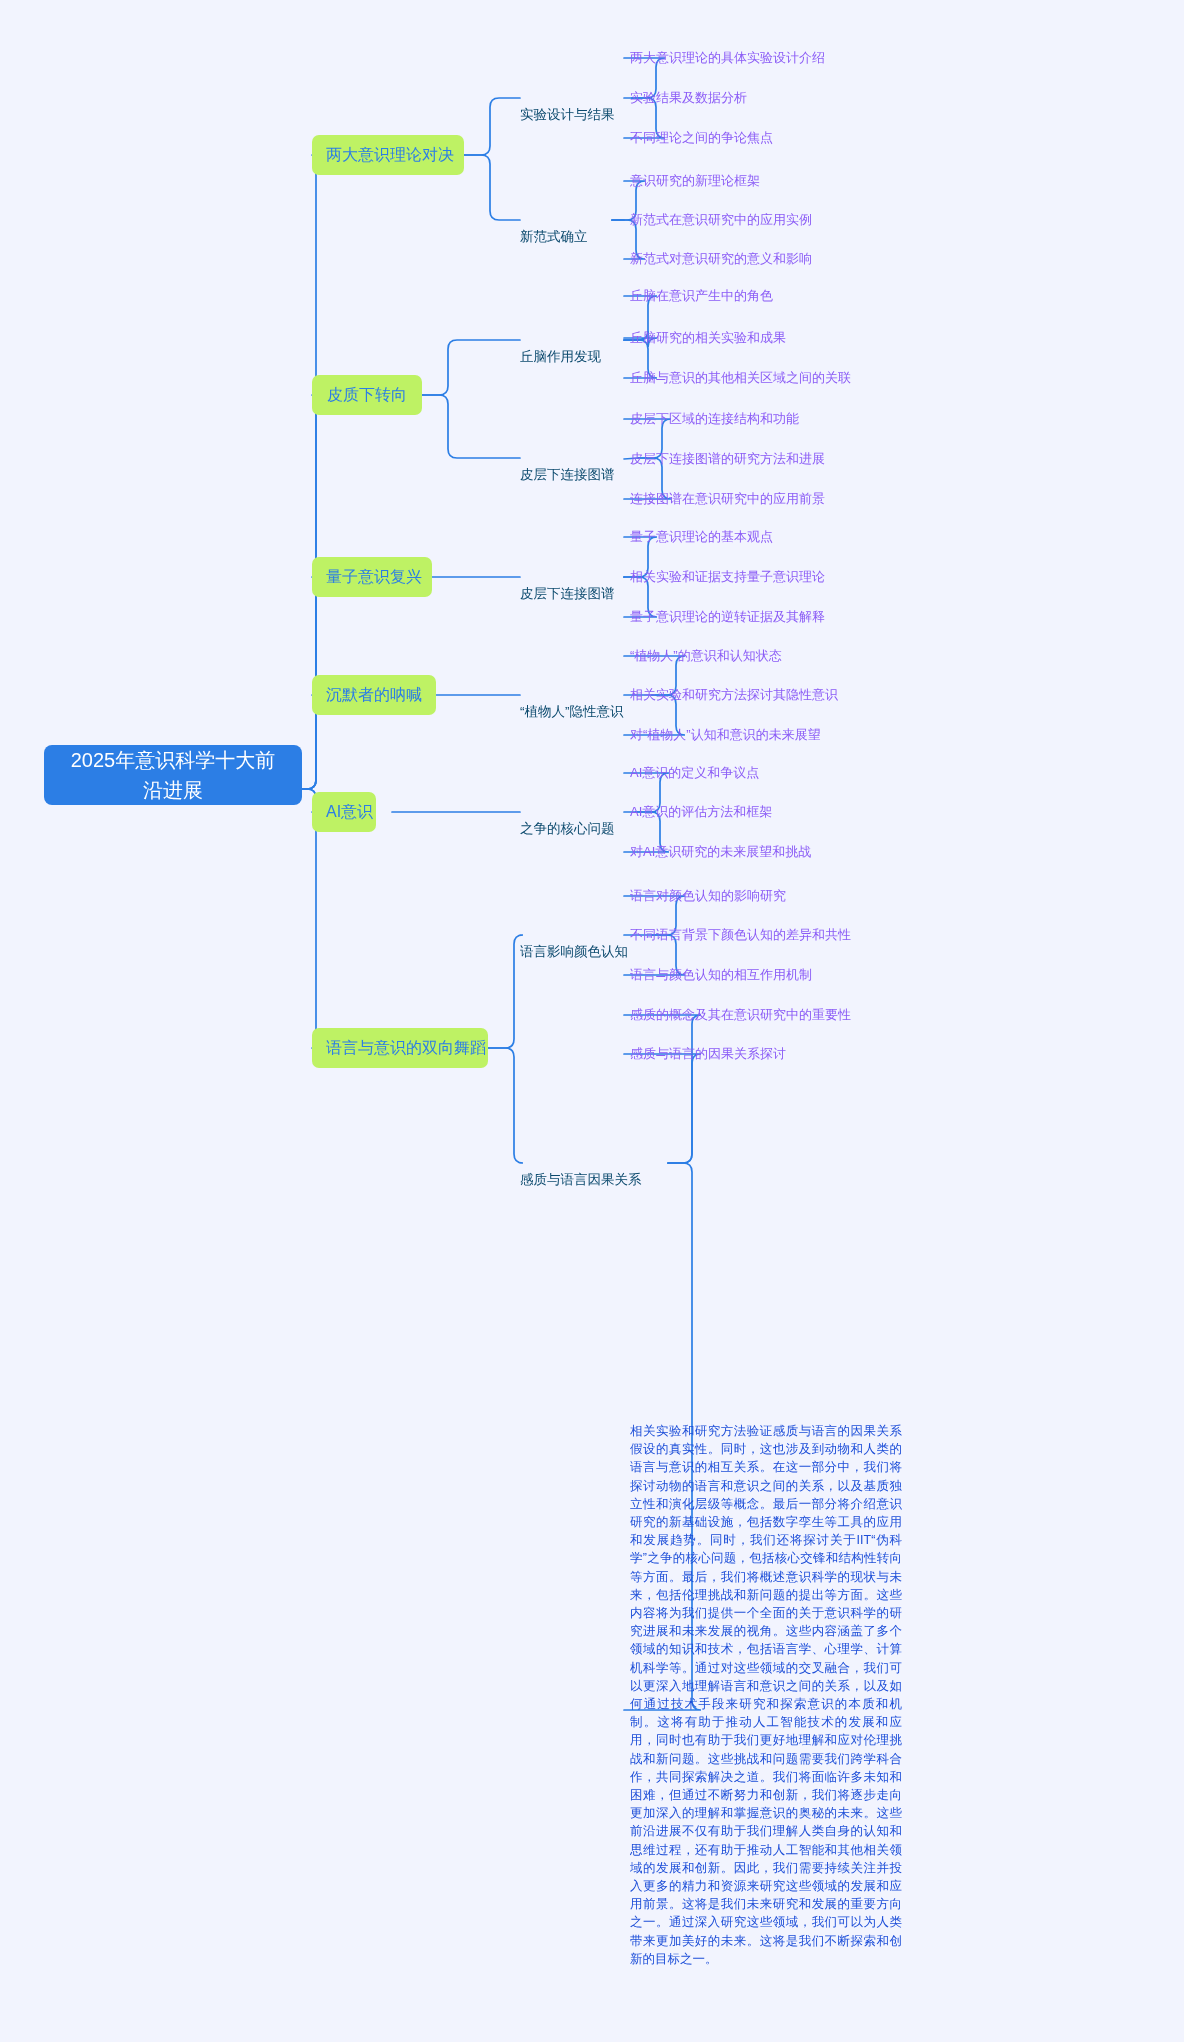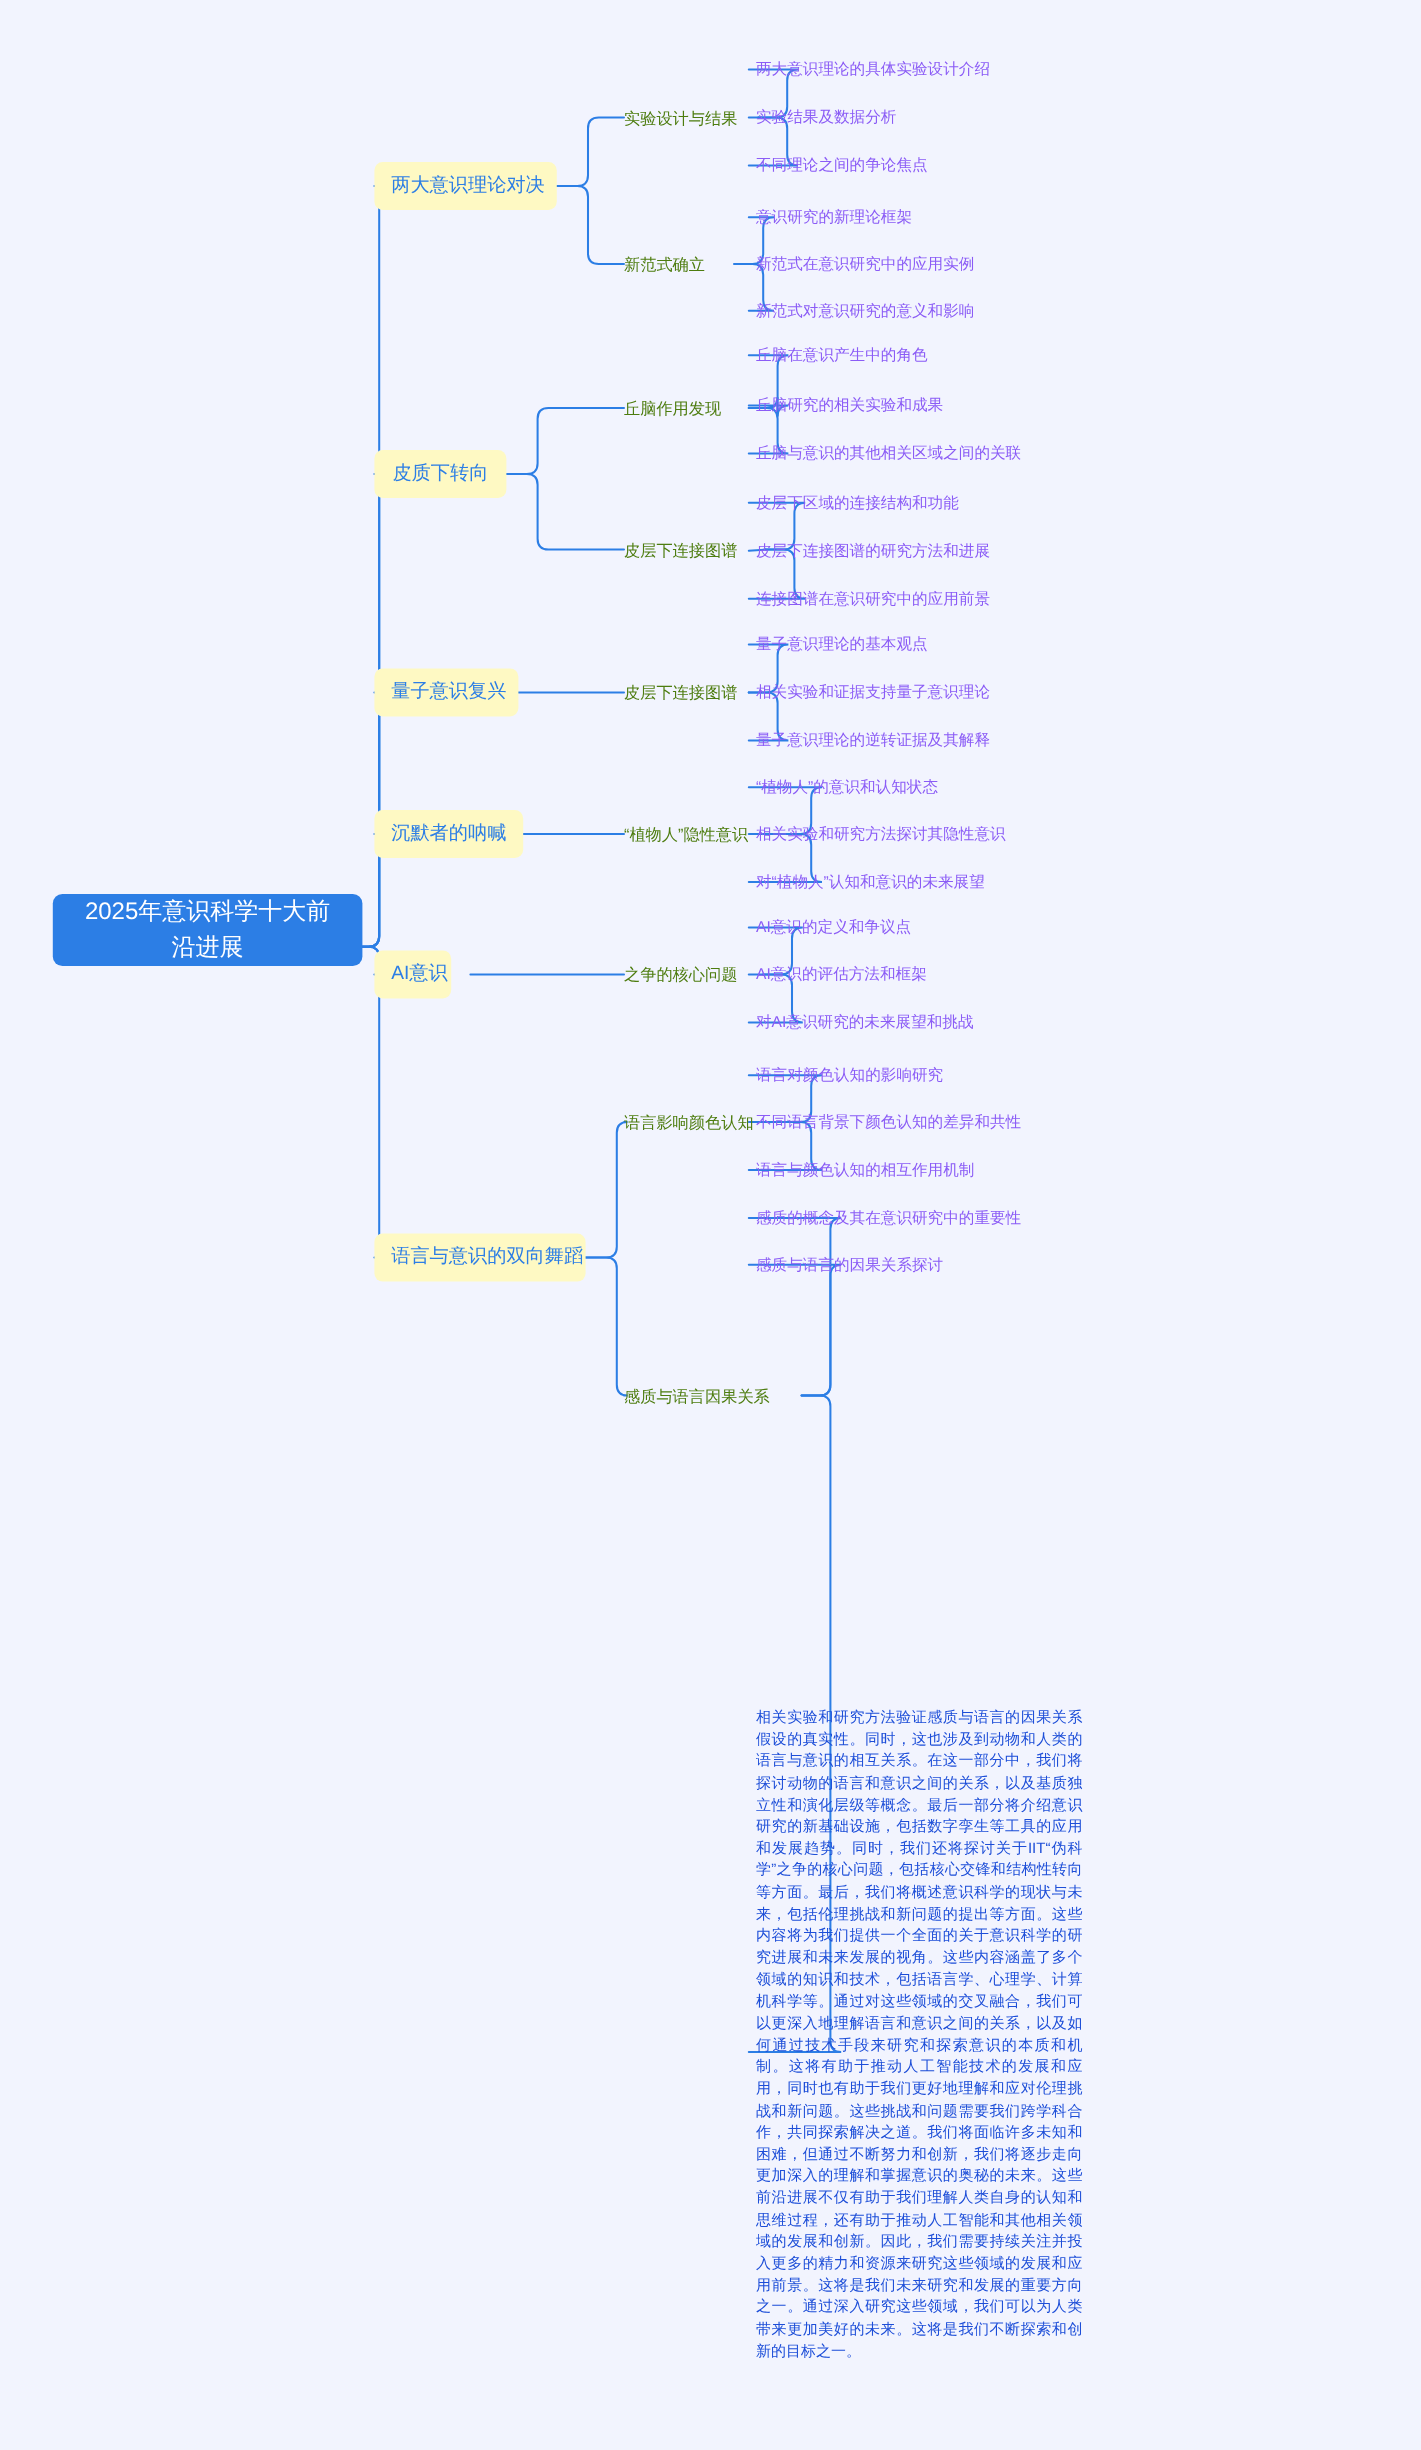--- a/index.html
+++ b/index.html
@@ -17,31 +17,32 @@
   .root{
     background:#2c7ee5;color:#ffffff;
     border-radius:8px;
     font-size:20px;line-height:30px;
     text-align:center;
     padding:0 18px;
     white-space:normal;
   }
   
   .lv1{
-    background:#fef9c3;color:#2c7ee5;
+    background:#bef264;color:#2c7ee5;
     border-radius:7px;
     font-size:16px;line-height:22px;
     padding:9px 14px;
     text-align:center;
   }
   
   .lv2{
-    color:#4d7c0f;
+    color:#0c4a6e;
     font-size:13.5px;line-height:19px;
     padding:2px 0;
+    margin-top:16px;
   }
   
   .lv3{
     color:#8b5cf6;
     font-size:13px;line-height:18px;
     padding:2px 0;
   }
   
   .para{
     color:#1d4ed8;

